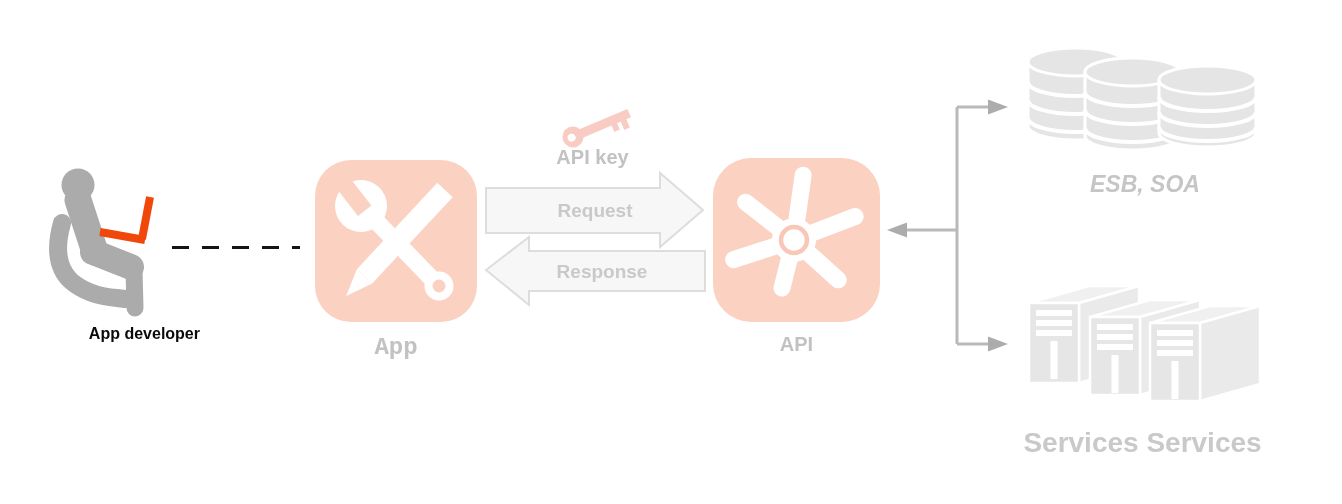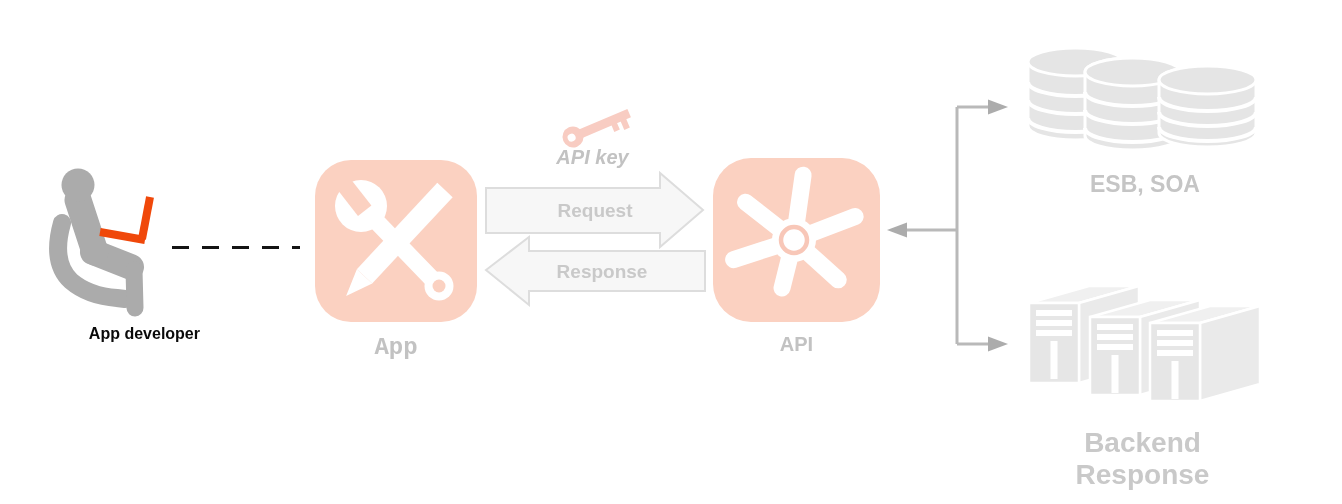--- a/index.html
+++ b/index.html
@@ -56,21 +56,21 @@
 
   <svg class="abs" style="left:548px;top:100px;" width="90" height="52" viewBox="0 0 90 52">
     <g transform="translate(25,37) rotate(-23)">
       <rect x="7" y="-4.5" width="54" height="9" fill="#f8ccc2"></rect>
       <rect x="40" y="3.5" width="6" height="8" fill="#f8ccc2"></rect>
       <rect x="50" y="3.5" width="6" height="10" fill="#f8ccc2"></rect>
       <circle cx="0" cy="0" r="10.5" fill="#f8ccc2"></circle>
       <circle cx="-1.5" cy="0" r="4" fill="#ffffff"></circle>
     </g>
   </svg>
-  <div class="label label-gray" style="left:535px;top:146px;width:115px;font-size:20px;font-style:italic;">API key</div>
+  <div class="label label-gray" style="left:535px;top:146px;width:115px;font-size:20px;">API key</div>
 
   <svg class="abs" style="left:480px;top:165px;" width="235" height="150" viewBox="0 0 235 150">
     <polygon points="6,23 180,23 180,8 223,45 180,82 180,68 6,68" fill="#f7f7f7" stroke="#dddddd" stroke-width="2"></polygon>
     <text x="115" y="52" text-anchor="middle" font-size="19" font-weight="bold" fill="#c9c9c9">Request</text>
     <polygon points="6,105 49,72 49,86 225,86 225,126 49,126 49,140" fill="#f7f7f7" stroke="#dddddd" stroke-width="2"></polygon>
     <text x="122" y="113" text-anchor="middle" font-size="19" font-weight="bold" fill="#c9c9c9">Response</text>
   </svg>
 
   <div class="appbox" style="left:713px;top:158px;width:167px;height:164px;border-radius:38px;">
     <svg width="167" height="164" viewBox="0 0 167 164">
@@ -105,21 +105,21 @@
       <path d="M65,37 a47.5,14 0 0 1 95,0 l0,64 a47.5,14 0 0 1 -95,0 z" fill="#e5e5e5" stroke="#fff" stroke-width="3"></path>
       <ellipse cx="112.5" cy="37" rx="47.5" ry="14" fill="#e5e5e5" stroke="#fff" stroke-width="3"></ellipse>
       <path d="M65,57 a47.5,14 0 0 0 95,0 M65,75 a47.5,14 0 0 0 95,0 M65,93 a47.5,14 0 0 0 95,0" fill="none" stroke="#fff" stroke-width="4"></path>
     </g>
     <g>
       <path d="M139,45 a48.5,14 0 0 1 97,0 l0,53 a48.5,14 0 0 1 -97,0 z" fill="#e5e5e5" stroke="#fff" stroke-width="3"></path>
       <ellipse cx="187.5" cy="45" rx="48.5" ry="14" fill="#e5e5e5" stroke="#fff" stroke-width="3"></ellipse>
       <path d="M139,62 a48.5,14 0 0 0 97,0 M139,77 a48.5,14 0 0 0 97,0 M139,92 a48.5,14 0 0 0 97,0" fill="none" stroke="#fff" stroke-width="4"></path>
     </g>
   </svg>
-  <div class="label label-gray" style="left:1040px;top:171px;width:210px;font-size:23px;line-height:27px;color:#c5c5c5;">
+  <div class="label label-gray" style="left:1040px;top:171px;width:210px;font-size:23px;line-height:27px;color:#c5c5c5;font-style:italic;">
     <div>ESB, SOA</div>
   </div>
 
   <svg class="abs" style="left:1020px;top:278px;" width="250" height="135" viewBox="0 0 250 135">
     <g stroke="#fff" stroke-width="2.5">
       <polygon points="9,25 59,25 119,8 69,8" fill="#f0f0f0"></polygon>
       <polygon points="59,25 119,8 119,88 59,105" fill="#eaeaea"></polygon>
       <rect x="9" y="25" width="50" height="80" fill="#e6e6e6"></rect>
       <g fill="#fff" stroke="none">
         <rect x="16" y="32" width="36" height="6"></rect>
@@ -144,15 +144,15 @@
       <polygon points="180,45 240,28 240,106 180,123" fill="#eaeaea"></polygon>
       <rect x="130" y="45" width="50" height="78" fill="#e6e6e6"></rect>
       <g fill="#fff" stroke="none">
         <rect x="137" y="52" width="36" height="6"></rect>
           <rect x="137" y="62" width="36" height="6"></rect>
           <rect x="137" y="72" width="36" height="6"></rect>
         <rect x="151.5" y="83" width="7" height="38"></rect>
       </g>
     </g>
   </svg>
-  <div class="label label-gray-light" style="left:1015px;top:427px;width:255px;font-size:28px;">Backend Response</div>
+  <div class="label label-gray-light" style="left:1015px;top:427px;width:255px;font-size:28px;">Services Services</div>
 
 </div>
 
 </body></html>

